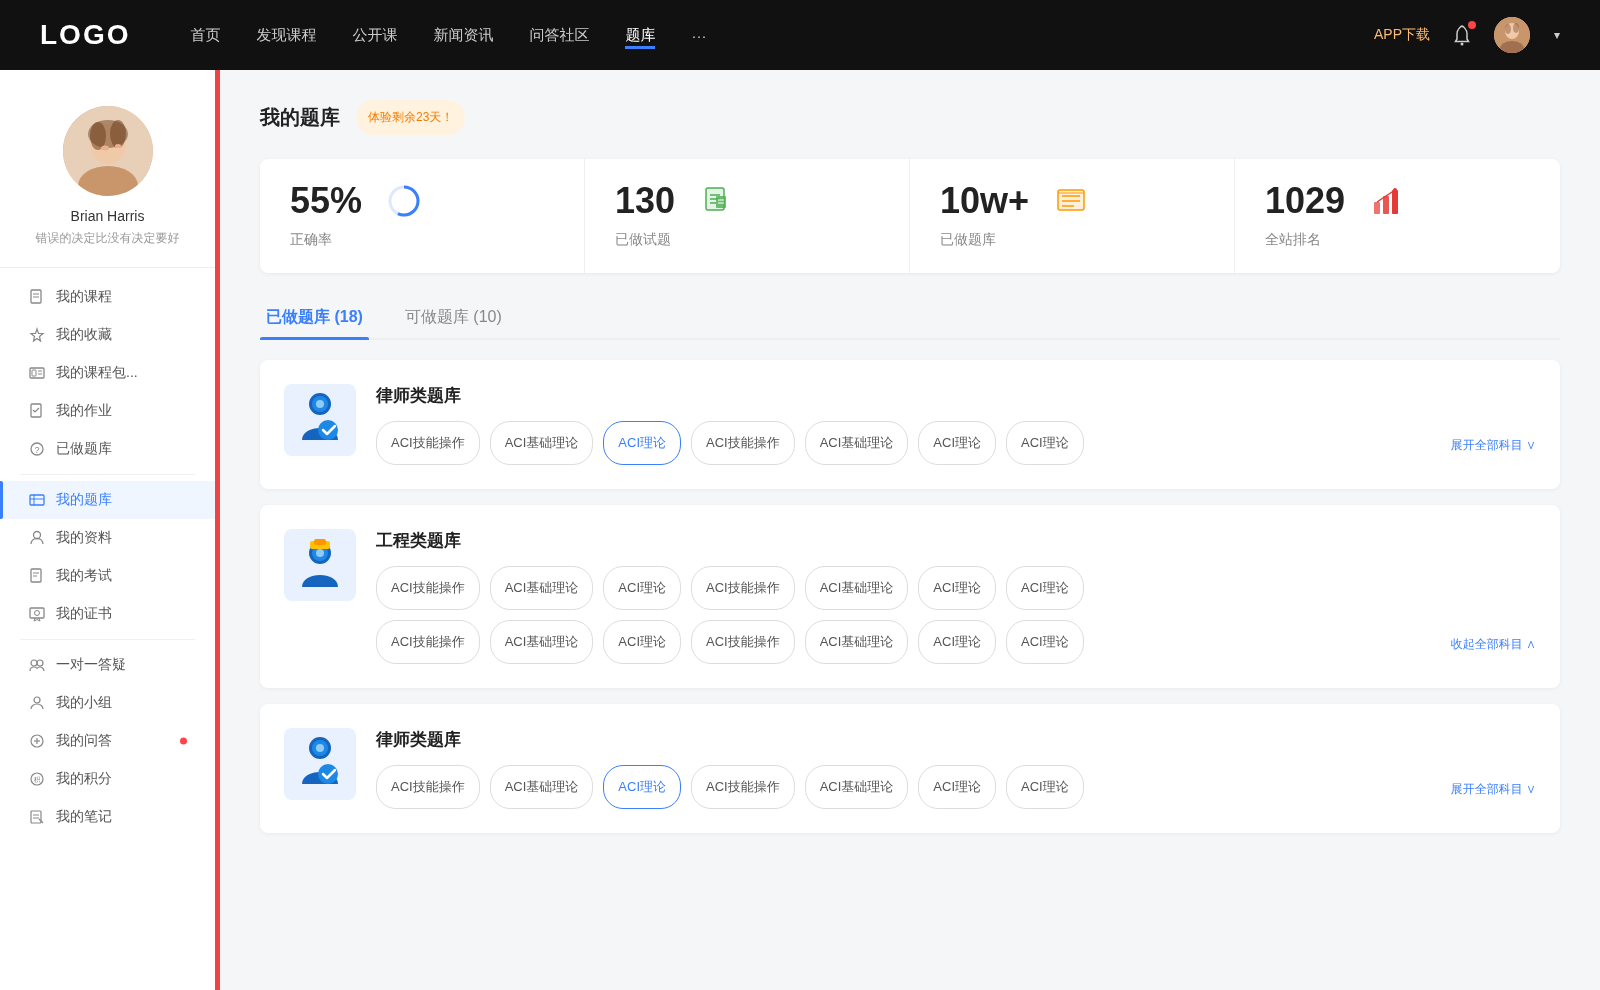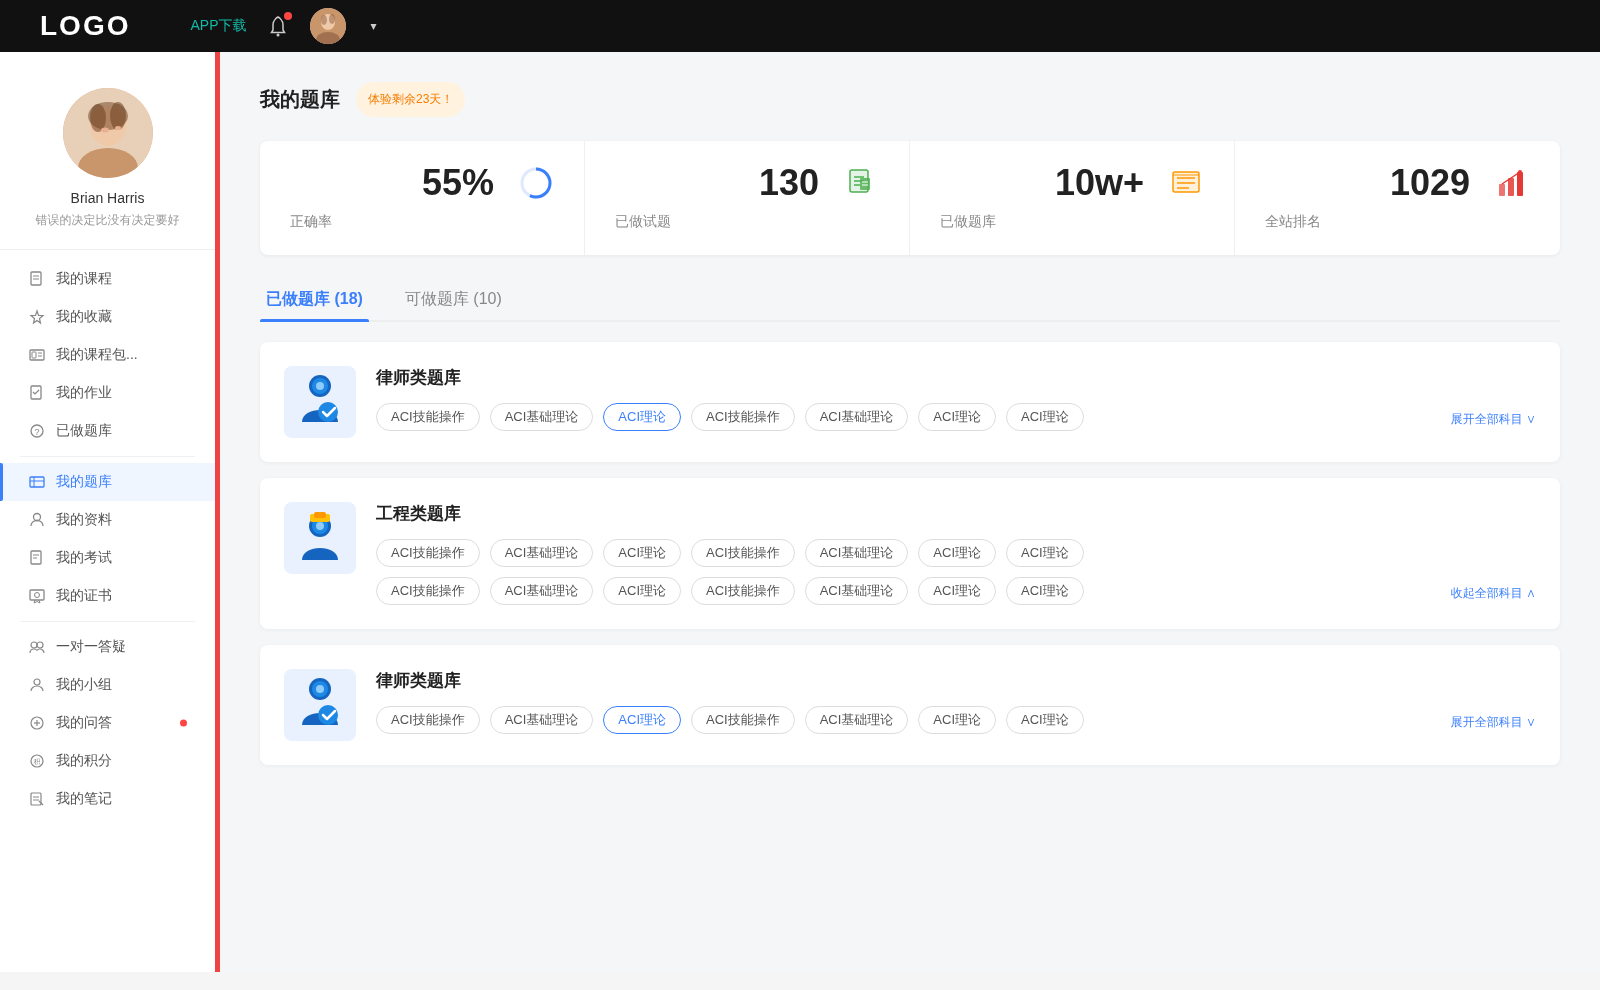--- a/index.html
+++ b/index.html
@@ -1,25 +1,25 @@
 <!DOCTYPE html>
 <html><head>
   <meta charset="utf-8">
   <style>
     * { margin: 0; padding: 0; box-sizing: border-box; }
     body { font-family: -apple-system, BlinkMacSystemFont, 'PingFang SC', 'Microsoft YaHei', sans-serif; background: #f5f5f5; width: 1600px; min-height: 990px; overflow-x: hidden; }
 
     
-    .header { background: #111; height: 52px; display: flex; align-items: center; padding: 0 40px; position: relative; }
+    .header { background: #111; height: 70px; display: flex; align-items: center; padding: 0 40px; position: relative; }
     .header-logo { color: white; font-size: 28px; font-weight: bold; margin-right: 60px; letter-spacing: 2px; }
     .header-nav { display: flex; align-items: center; gap: 36px; flex: 1; }
     .nav-item { color: #ccc; font-size: 15px; cursor: pointer; padding: 4px 0; }
     .nav-item.active { color: white; border-bottom: 3px solid #3a7ffc; padding-bottom: 1px; }
     .header-right { display: flex; align-items: center; gap: 20px; }
-    .header-app-btn { color: #14b8a6; font-size: 14px; cursor: pointer; }
+    .header-app-btn { color: #fdba74; font-size: 14px; cursor: pointer; }
     .bell-icon-wrap { position: relative; cursor: pointer; }
     .bell-icon { width: 24px; height: 24px; display: flex; align-items: center; justify-content: center; }
     .bell-dot { width: 8px; height: 8px; background: #ff4444; border-radius: 50%; position: absolute; top: -2px; right: -2px; }
     .avatar-wrap { width: 36px; height: 36px; border-radius: 50%; overflow: hidden; background: #888; cursor: pointer; display: flex; align-items: center; justify-content: center; }
     .avatar-img { width: 36px; height: 36px; background: linear-gradient(135deg, #c9956b 0%, #e8b89a 50%, #d4a082 100%); border-radius: 50%; }
     .chevron-down { color: #ccc; font-size: 12px; cursor: pointer; margin-left: 4px; }
 
     
     .main-container { display: flex; min-height: 920px; background: #f0f0f0; }
 
@@ -40,49 +40,58 @@
     
     .content { flex: 1; padding: 30px 40px; background: #f5f6f8; }
     .page-header { display: flex; align-items: center; gap: 16px; margin-bottom: 24px; }
     .page-title { font-size: 20px; font-weight: 600; color: #222; }
     .trial-badge { background: #fff3e0; color: #f57c00; font-size: 12px; padding: 9px 12px; border-radius: 20px; font-weight: 500; }
 
     
     .stats-row { display: grid; grid-template-columns: repeat(4, 1fr); gap: 0; background: white; border-radius: 8px; margin-bottom: 24px; overflow: hidden; box-shadow: 0 1px 4px rgba(0,0,0,0.06); }
     .stat-item { padding: 24px 30px; display: flex; flex-direction: column; gap: 8px; border-right: 1px solid #f0f0f0; }
     .stat-item:last-child { border-right: none; }
-    .stat-top { display: flex; align-items: center; gap: 24px; justify-content: flex-end; }
+    .stat-top { display: flex; align-items: center; gap: 24px; }
     .stat-value { font-size: 36px; font-weight: 700; color: #222; line-height: 1; }
     .stat-label { font-size: 14px; color: #888; margin-top: 4px; }
     .stat-icon { width: 36px; height: 36px; border-radius: 8px; display: flex; align-items: center; justify-content: center; flex-shrink: 0; }
 
     
     .tabs-row { display: flex; gap: 0; margin-bottom: 20px; border-bottom: 2px solid #eee; }
     .tab-item { padding: 10px 6px; font-size: 16px; cursor: pointer; color: #888; margin-right: 30px; position: relative; }
     .tab-item.active { color: #3a7ffc; font-weight: 600; }
     .tab-item.active::after { content: ''; position: absolute; bottom: -2px; left: 0; right: 0; height: 3px; background: #3a7ffc; border-radius: 2px 2px 0 0; }
 
     
     .qb-card { background: white; border-radius: 8px; margin-bottom: 16px; padding: 24px; box-shadow: 0 1px 4px rgba(0,0,0,0.05); }
     .qb-card-inner { display: flex; align-items: flex-start; gap: 20px; }
     .qb-icon-wrap { width: 72px; height: 72px; background: #e8f1fd; border-radius: 8px; display: flex; align-items: center; justify-content: center; flex-shrink: 0; }
     .qb-content { flex: 1; }
     .qb-title { font-size: 17px; font-weight: 600; color: #222; margin-bottom: 14px; }
-    .qb-tag { padding: 4px 14px; border: 1px solid #ddd; border-radius: 20px; font-size: 13px; color: #555; cursor: pointer; }
+    .qb-tag { padding: 12px 14px; border: 1px solid #ddd; border-radius: 20px; font-size: 13px; color: #555; cursor: pointer; }
     .qb-tag.active { border-color: #3a7ffc; color: #3a7ffc; background: white; }
     .qb-expand { font-size: 12px; color: #3a7ffc; cursor: pointer; margin-left: auto; padding-top: 4px; white-space: nowrap; }
 
     
     svg { display: block; }
   </style>
 </head>
 <body>
 
 <div class="header">
   <div class="header-logo">LOGO</div>
+  <div class="header-nav">
+    <span class="nav-item">首页</span>
+    <span class="nav-item">发现课程</span>
+    <span class="nav-item">公开课</span>
+    <span class="nav-item">新闻资讯</span>
+    <span class="nav-item">问答社区</span>
+    <span class="nav-item active">题库</span>
+    <span class="nav-item">···</span>
+  </div>
   <div class="header-right">
     <span class="header-app-btn">APP下载</span>
     <div class="bell-icon-wrap">
       <div class="bell-icon">
         <svg width="22" height="22" viewBox="0 0 22 22" fill="none">
           <path d="M11 2C11 2 6 4.5 6 10v5l-1.5 2.5h13L16 15v-5c0-5.5-5-8-5-8z" stroke="#ccc" stroke-width="1.5" fill="none"></path>
           <circle cx="11" cy="20" r="1.5" fill="#ccc"></circle>
         </svg>
       </div>
       <div class="bell-dot"></div>

